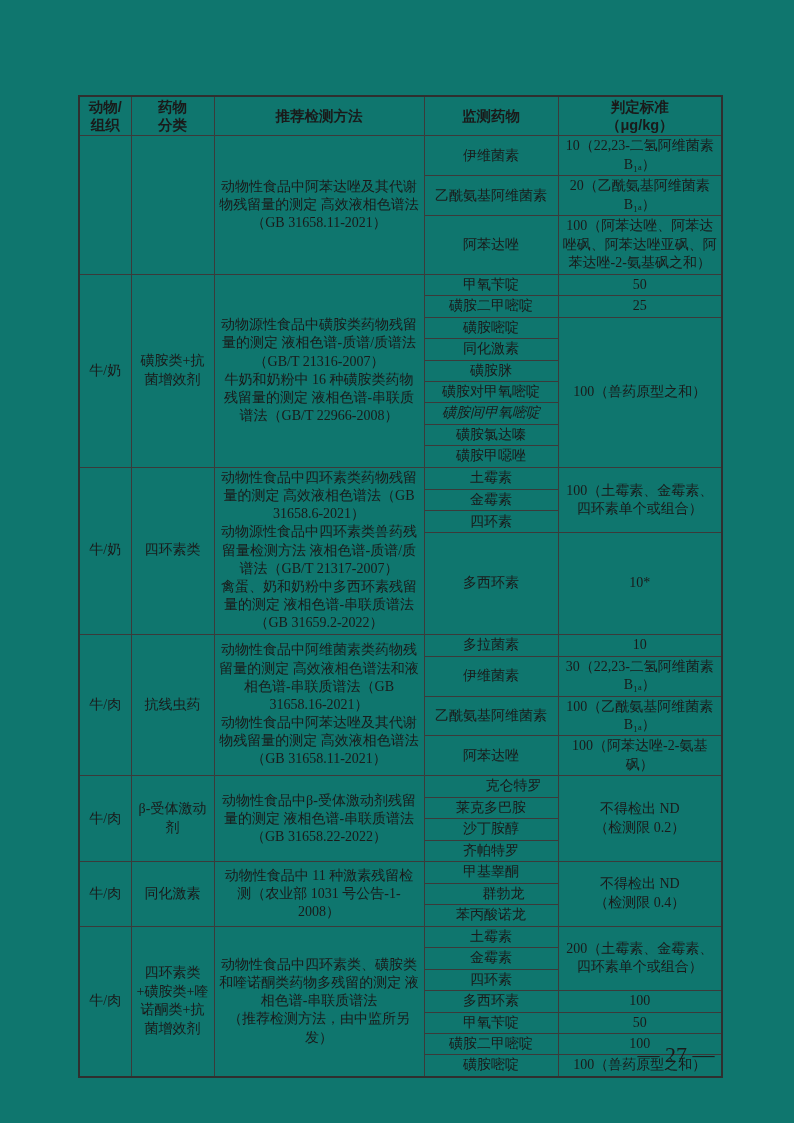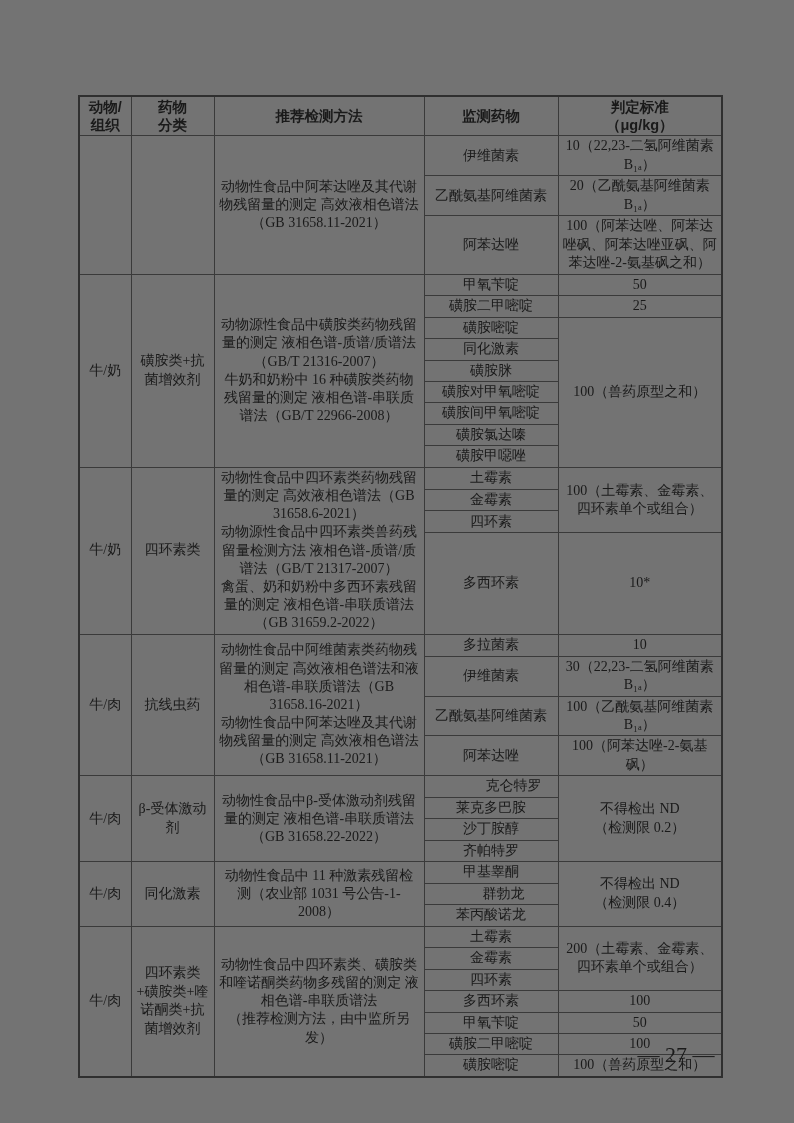--- a/index.html
+++ b/index.html
@@ -5,21 +5,21 @@
   * { box-sizing: border-box; margin: 0; padding: 0; }
   html, body { background: #ffffff; }
   body {
     width: 794px; height: 1123px;
     font-family: "Liberation Serif", "DejaVu Serif", serif;
     color: #1a1a1a;
   }
   .page {
     position: relative;
     width: 794px; height: 1123px;
-    background: #737373;
+    background: #0f766e;
     overflow: hidden;
   }
   table.residue-table {
     position: absolute;
     left: 78px; top: 95px;
     width: 643px;
     border-collapse: collapse;
     table-layout: fixed;
     border: 2px solid #2f2f2f;
   }
@@ -110,21 +110,21 @@
         <tr>
           <td class="drug-cell" style="height: 20px;">同化激素</td>
         </tr>
         <tr>
           <td class="drug-cell" style="height: 20px;">磺胺脒</td>
         </tr>
         <tr>
           <td class="drug-cell" style="height: 20px;">磺胺对甲氧嘧啶</td>
         </tr>
         <tr>
-          <td class="drug-cell" style="height: 20px;">磺胺间甲氧嘧啶</td>
+          <td class="drug-cell" style="height: 20px; font-style: italic;">磺胺间甲氧嘧啶</td>
         </tr>
         <tr>
           <td class="drug-cell" style="height: 20px;">磺胺氯达嗪</td>
         </tr>
         <tr>
           <td class="drug-cell" style="height: 20px;">磺胺甲噁唑</td>
         </tr>
         <tr>
           <td rowspan="4" class="animal-cell">牛/奶</td>
           <td rowspan="4" class="drug-class-cell">四环素类</td>

